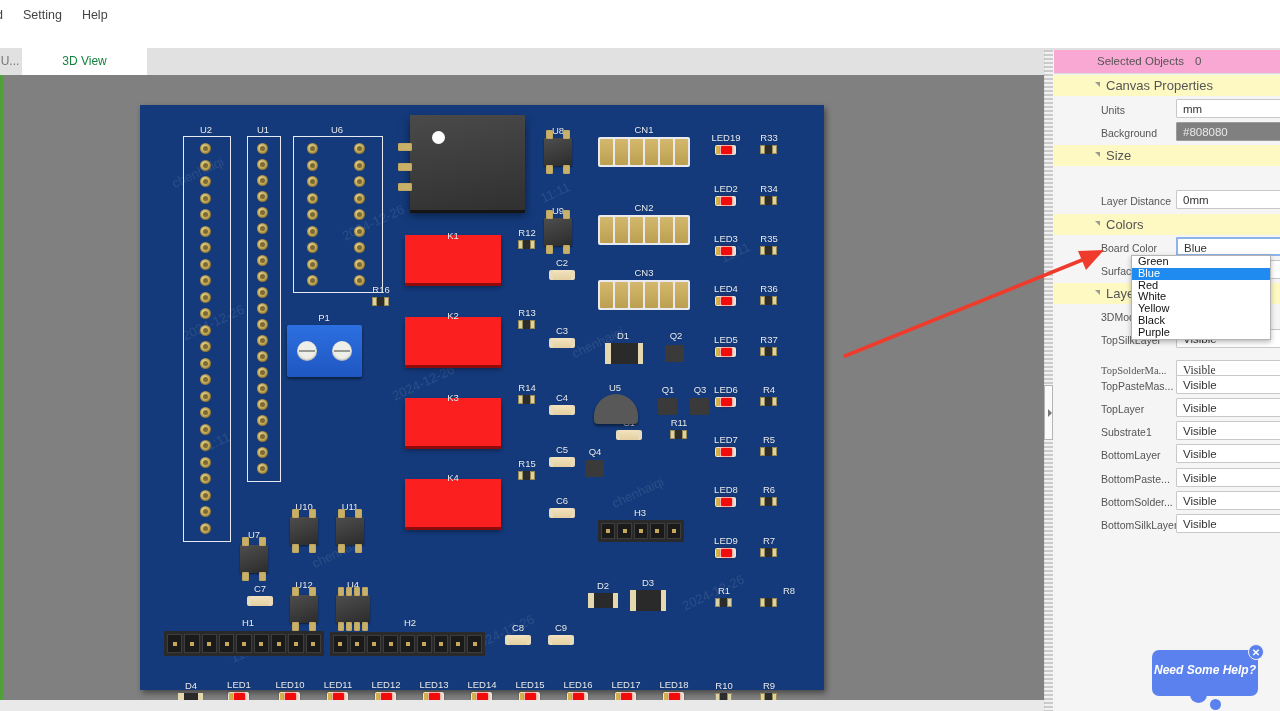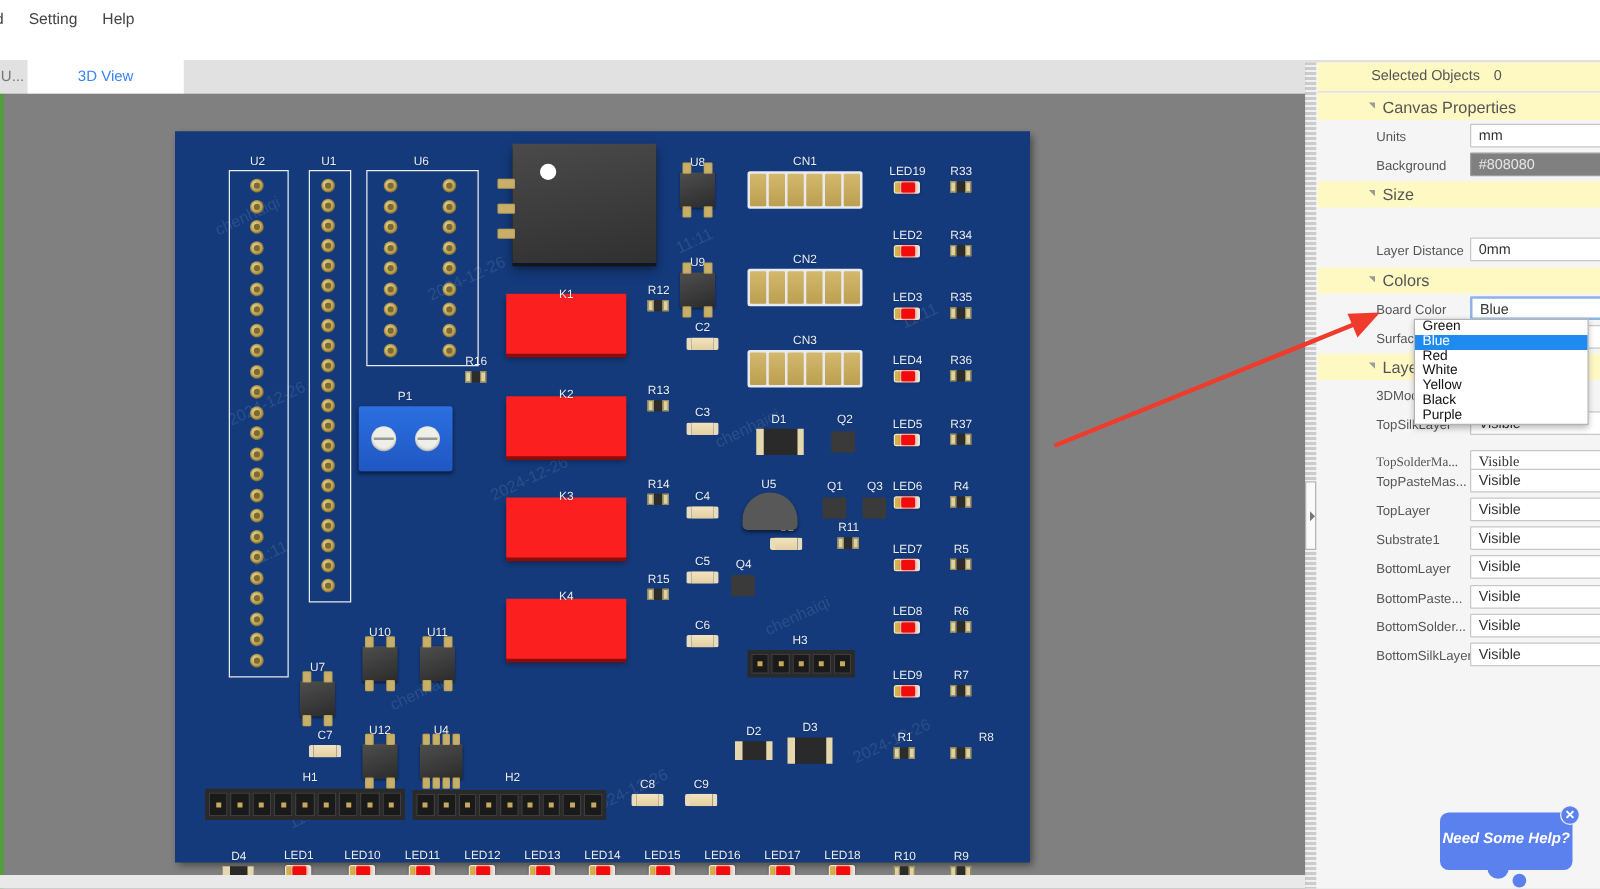--- a/index.html
+++ b/index.html
@@ -17,21 +17,21 @@
   #useracct{position:absolute;right:10px;top:4px;height:22px;display:flex;align-items:center;gap:12px;}
   #useracct .ua{color:#555;font-size:12px;display:flex;align-items:center;gap:3px;}
   .caret{display:inline-block;width:0;height:0;border-left:4px solid transparent;border-right:4px solid transparent;border-top:5px solid #777;margin-left:3px;}
   .bellwrap{position:relative;width:20px;height:20px;}
   .badge{position:absolute;left:7px;top:-4px;background:#e8332a;color:#fff;border-radius:9px;
     font-size:9px;line-height:12px;padding:1px 4px;font-weight:bold;white-space:nowrap;}
   
   #tabstrip{position:absolute;left:0;top:48px;width:1280px;height:27px;background:#e1e1e1;border-bottom:1px solid #c9c9c9;}
   .tab{position:absolute;top:0;height:27px;line-height:27px;font-size:12px;color:#555;text-align:center;}
   .tab.inactive{left:-10px;width:40px;color:#777;}
-  .tab.active{left:22px;width:125px;background:#fff;color:#3b82f6;}
+  .tab.active{left:22px;width:125px;background:#fff;color:#15803d;}
   
   #viewport{position:absolute;left:0;top:75px;width:1044px;height:636px;background:#808080;overflow:hidden;}
   #greenbar{position:absolute;left:0;top:0;width:3px;height:636px;background:#4fa03b;}
   
   #board{position:absolute;left:140px;top:30px;width:684px;height:585px;background:#143a7b;
      box-shadow:2px 3px 6px rgba(0,0,0,.45);}
   .lbl{position:absolute;color:#e9eef5;font-size:9.5px;line-height:10px;white-space:nowrap;
        text-align:center;transform:translateX(-50%);text-shadow:0 0 1px rgba(0,0,0,.4);}
   
   .hdrbox{position:absolute;border:1.3px solid #e7eaf0;background:transparent;}
@@ -81,21 +81,21 @@
   
   #u5cap{position:absolute;width:44px;height:30px;background:#585858;border-radius:22px 22px 4px 4px;box-shadow:0 2px 3px rgba(0,0,0,.5);}
   
   .wm{position:absolute;color:rgba(255,255,255,.10);font-size:13px;transform:rotate(-25deg);pointer-events:none;white-space:nowrap;}
   
   #rpanel{position:absolute;left:1044px;top:50px;width:236px;height:661px;background:#f5f5f5;border-left:1px solid #d6d6d6;}
   #splitter{position:absolute;left:1044px;top:50px;width:9px;height:661px;
     background:repeating-linear-gradient(180deg,#bdbdbd 0 2px, #f0f0f0 2px 4px);opacity:.75;}
   #splitgrip{position:absolute;left:1044px;top:385px;width:9px;height:55px;background:#fafafa;border:1px solid #b5b5b5;box-sizing:border-box;}
   #splitgrip:after{content:"";position:absolute;left:2.5px;top:23px;border-left:4px solid #777;border-top:4px solid transparent;border-bottom:4px solid transparent;}
-  #selobj{position:absolute;left:9px;top:0;width:227px;height:23px;background:#fef9c3;border-bottom:1px solid #dcdcdc;}
+  #selobj{position:absolute;left:9px;top:0;width:227px;height:23px;background:#f9a8d4;border-bottom:1px solid #dcdcdc;}
   #selobj .t{position:absolute;left:43px;top:5px;font-size:11.5px;color:#555;}
   #selobj .v{position:absolute;left:141px;top:5px;font-size:11.5px;color:#555;}
   .sect{position:absolute;left:9px;width:227px;height:21px;background:#fef9c3;}
   .sect .tri{position:absolute;left:41px;top:7px;width:0;height:0;border-top:5px solid #9a9a9a;border-left:5px solid transparent;}
   .sect .st{position:absolute;left:52px;top:3px;font-size:13px;color:#555;}
   .row{position:absolute;left:9px;width:227px;height:23px;}
   .row .rl{position:absolute;left:47px;top:5px;font-size:10.5px;color:#555;white-space:nowrap;}
   .ctl{position:absolute;left:122px;top:0;width:137px;height:19px;background:#fff;border:1px solid #c8c8c8;box-sizing:border-box;border-radius:1px;}
   .ctl .cv{position:absolute;left:6px;top:3px;font-size:11.5px;color:#333;}
   .ctl.gray{background:#808080;border-color:#9c9c9c;}

